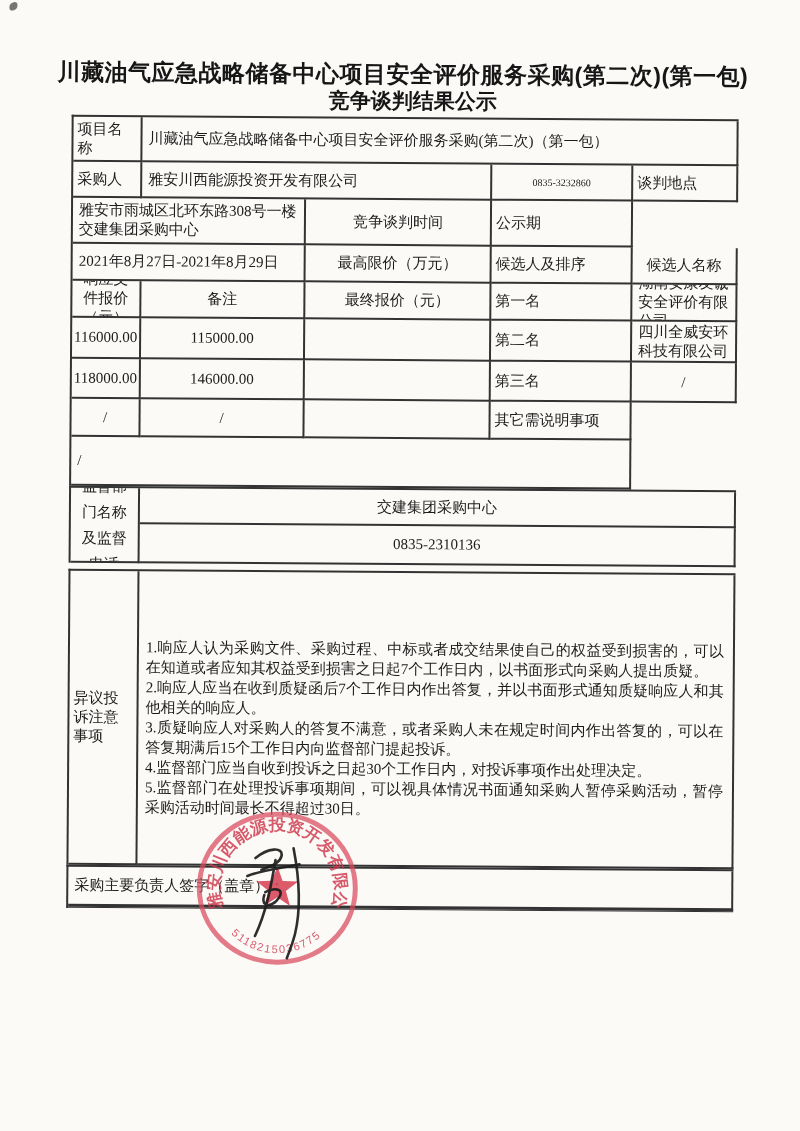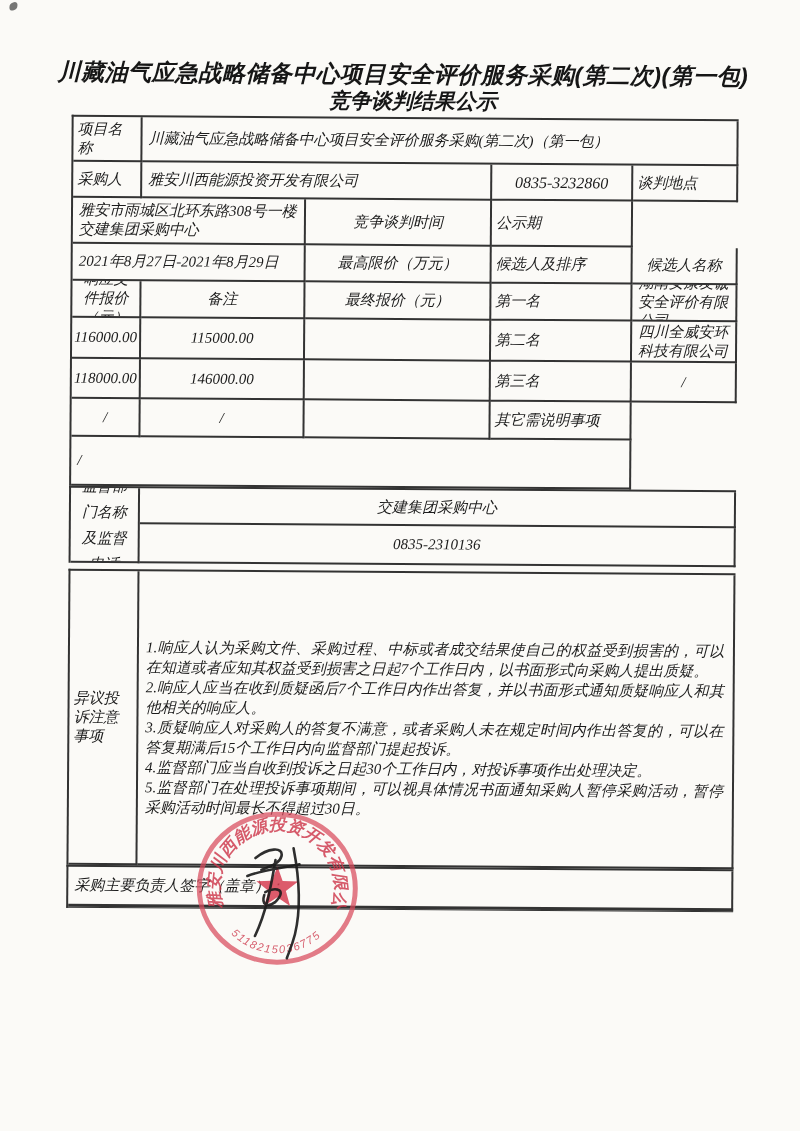--- a/index.html
+++ b/index.html
@@ -3,21 +3,20 @@
 <meta charset="utf-8">
 <style>
   html,body{margin:0;padding:0;}
   .page{
     position:relative;
     width:800px;height:1131px;
     background:#fbfaf7;
     overflow:hidden;
     font-family:"Liberation Serif","DejaVu Serif",serif;
     color:#1c1c1c;
-    font-style:italic;
   }
   .sheet{position:absolute;inset:0;transform:rotate(0.4deg);transform-origin:400px 500px;}
   .speck{position:absolute;left:6px;top:5px;width:8px;height:8px;background:#4a4a4a;border-radius:45%;opacity:.75;transform:skewY(-18deg);}
   
   .title{position:absolute;top:60px;left:0;width:800px;text-align:center;
     font-family:"Liberation Sans","DejaVu Sans",sans-serif;font-weight:700;color:#161616;}
   .title .l1{font-size:23px;line-height:29px;letter-spacing:.5px;}
   .title .l2{font-size:21px;line-height:24px;transform:translateX(10px);}
   
   .tbl{position:absolute;left:69px;width:665px;display:grid;
@@ -29,21 +28,21 @@
   .tblD{top:867px;grid-template-columns:665px;grid-template-rows:40px;border-bottom:1px solid #333;}
   .cell{display:flex;align-items:center;box-sizing:border-box;
     border-right:2px solid #333;border-bottom:2px solid #333;
     padding:1px 4px;font-size:15px;line-height:19px;overflow:hidden;}
   .lbl{justify-content:flex-start;text-align:left;padding-left:4px;}
   .ctr{justify-content:center;text-align:center;}
   .lft{justify-content:flex-start;text-align:left;padding-left:6px;}
   .sp2{grid-column:span 2;}
   .sp4{grid-column:span 4;}
   .rs2{grid-row:span 2;}
-  .small{font-size:16px;padding:1px 2px;}
+  .small{font-size:10px;padding:1px 2px;}
   .supLbl{justify-content:center;text-align:center;line-height:26px;}
   .objContent{display:block;padding:66px 9px 0 7px;text-align:justify;line-height:20px;}
   .objContent div{margin:0;}
   .sigCell{padding-left:6px;border-bottom-width:3px;}
   
   .stamp{position:absolute;left:180px;top:789px;width:200px;height:200px;z-index:6;}
 </style>
 </head>
 <body>
 

